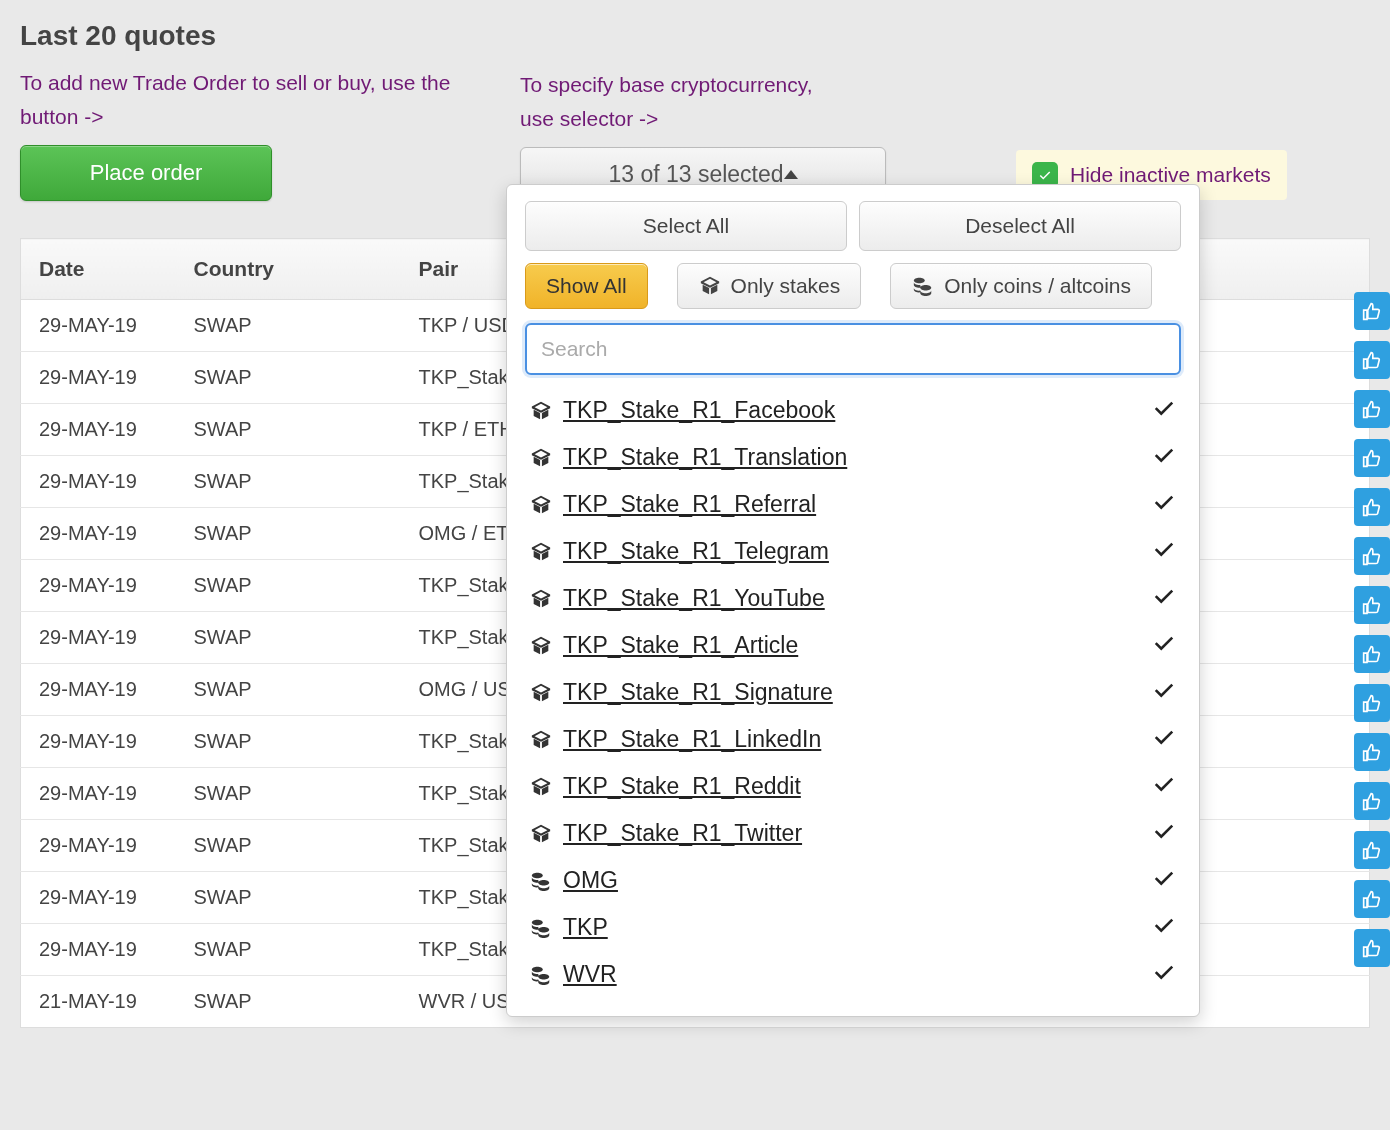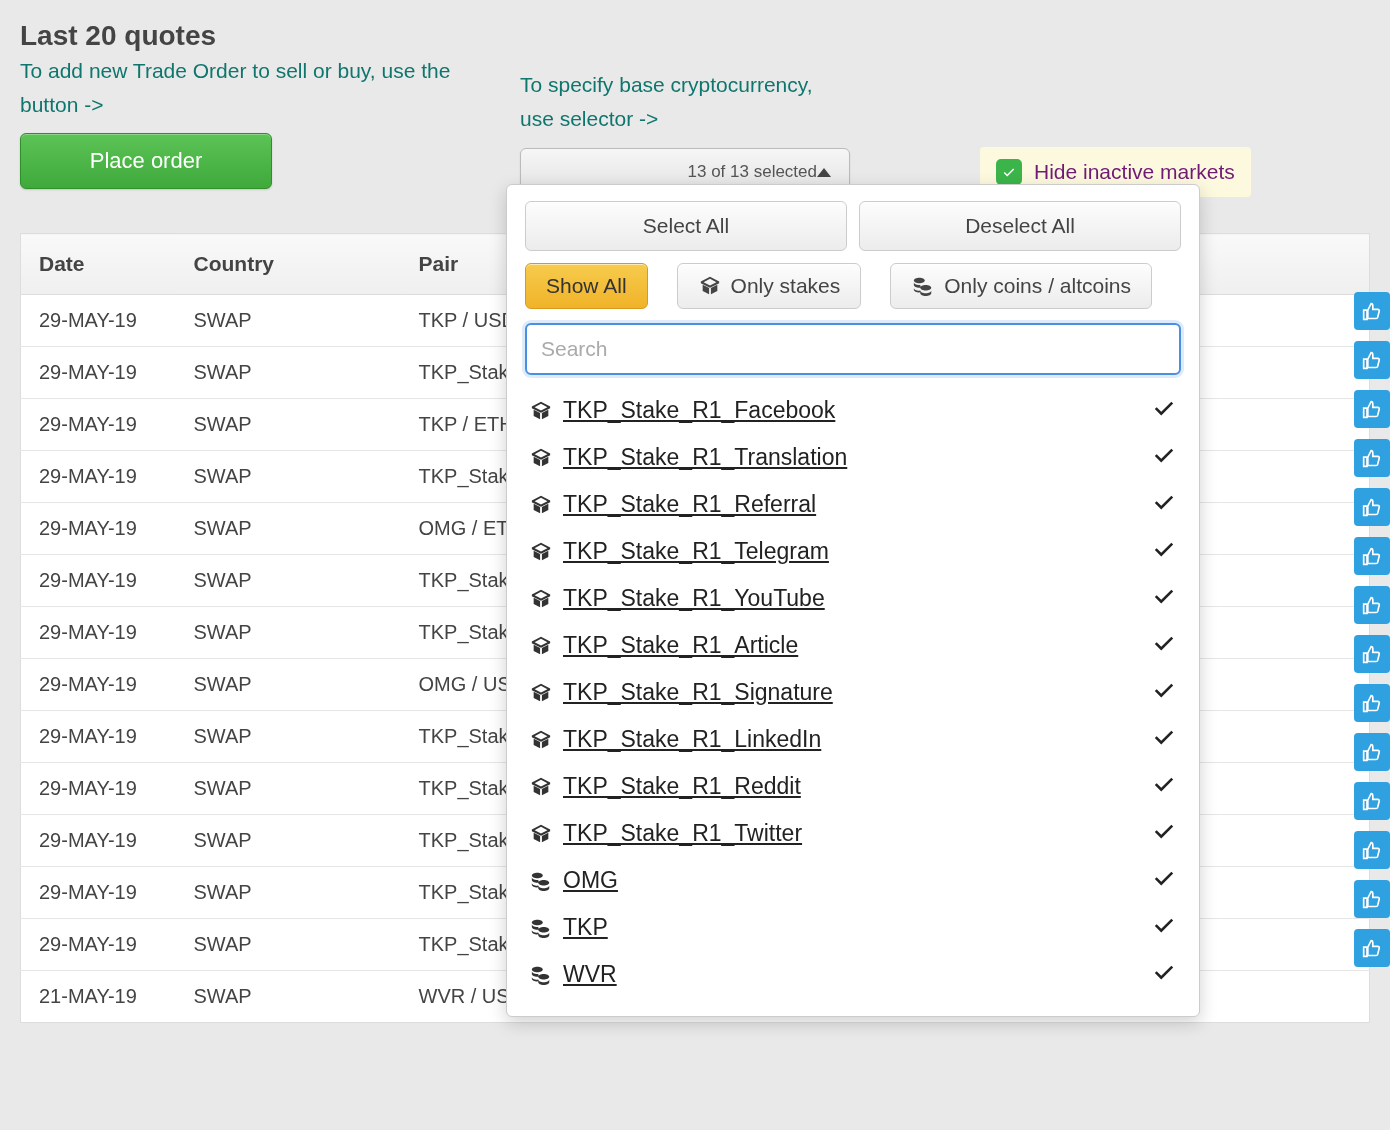--- a/index.html
+++ b/index.html
@@ -14,53 +14,53 @@
     position: relative;
     padding: 20px;
   }
   .top-row { display: flex; gap: 40px; }
   .left-block { flex: 0 0 460px; }
   .right-block { flex: 1; position: relative; }
   h2 {
     font-size: 28px;
     font-weight: 700;
     color: #444;
-    margin-bottom: 2px;
+    margin-bottom: 14px;
   }
   .instruction {
-    color: #0f766e;
+    color: #701a75;
     line-height: 1.6;
     margin-bottom: 12px;
     font-size: 21px;
   }
   .place-order-btn {
     display: block;
     width: 252px;
     padding: 14px 0;
     text-align: center;
     font-size: 22px;
     color: #fff;
     background: linear-gradient(#5cc457, #3fa93a);
     border: 1px solid #2f8f2a;
     border-radius: 6px;
     cursor: pointer;
     box-shadow: inset 0 1px 0 rgba(255,255,255,.3), 0 1px 2px rgba(0,0,0,.15);
   }
   .right-block .instruction { margin-top: 48px; }
   .selector-row { display: flex; align-items: center; gap: 130px; }
   .multiselect-btn {
-    width: 330px;
+    width: 366px;
     padding: 13px 18px;
     background: linear-gradient(#f6f6f6, #e2e2e2);
     border: 1px solid #bbb;
     border-radius: 6px;
-    font-size: 17px;
+    font-size: 23px;
     color: #555;
     display: flex;
-    justify-content: flex-end;
+    justify-content: center;
     align-items: center;
     cursor: pointer;
     box-shadow: 0 1px 2px rgba(0,0,0,.1);
   }
   .caret-up {
     width: 0; height: 0;
     border-left: 7px solid transparent;
     border-right: 7px solid transparent;
     border-bottom: 9px solid #444;
   }

